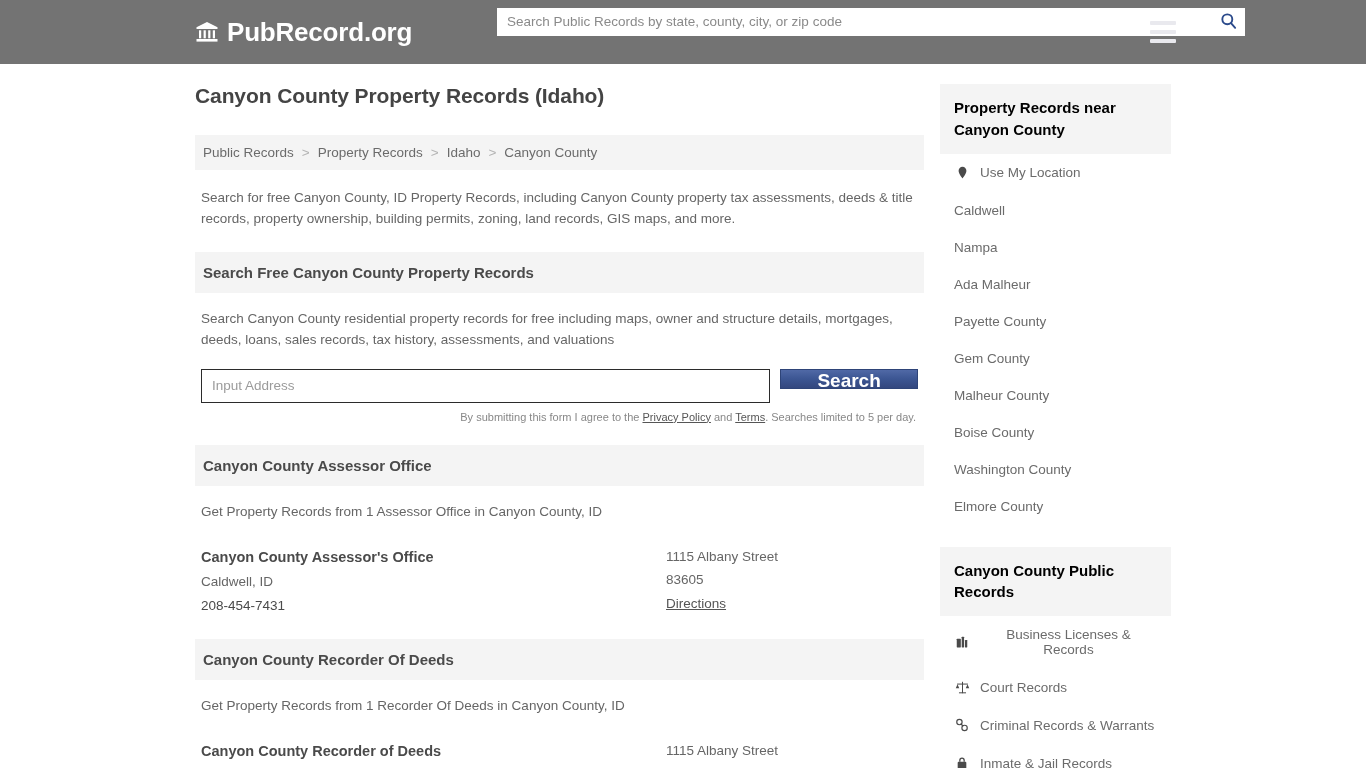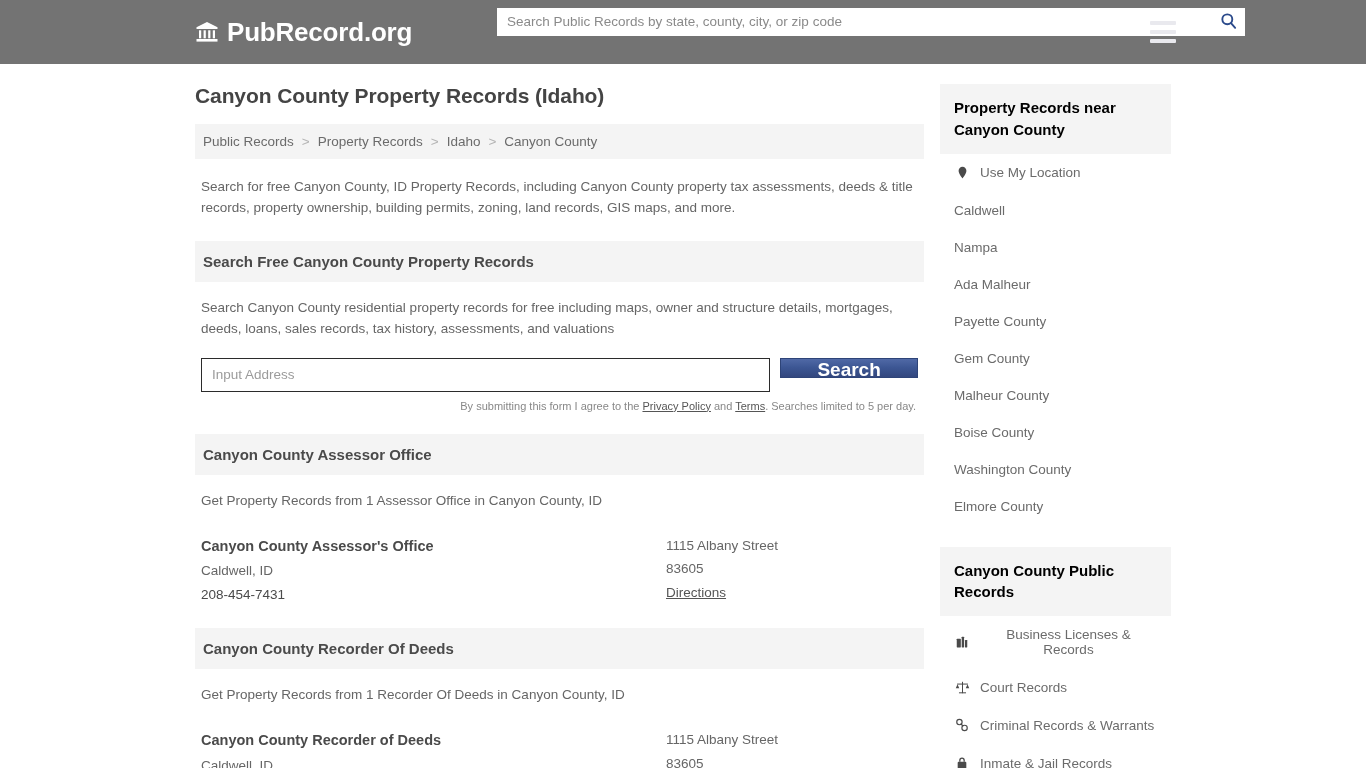--- a/index.html
+++ b/index.html
@@ -94,21 +94,21 @@
     padding-top: 20px;
   }
   .main-col { width: 729px; }
   .side-col { width: 234px; }
 
   h1.page-title {
     font-size: 21px;
     font-weight: bold;
     color: #444444;
     letter-spacing: -0.1px;
-    margin-bottom: 16px;
+    margin-bottom: 27px;
   }
 
   
   .breadcrumb {
     background: #f4f4f4;
     padding: 10px 8px;
     font-size: 13.5px;
     color: #6b6b6b;
     display: flex;
     align-items: center;

